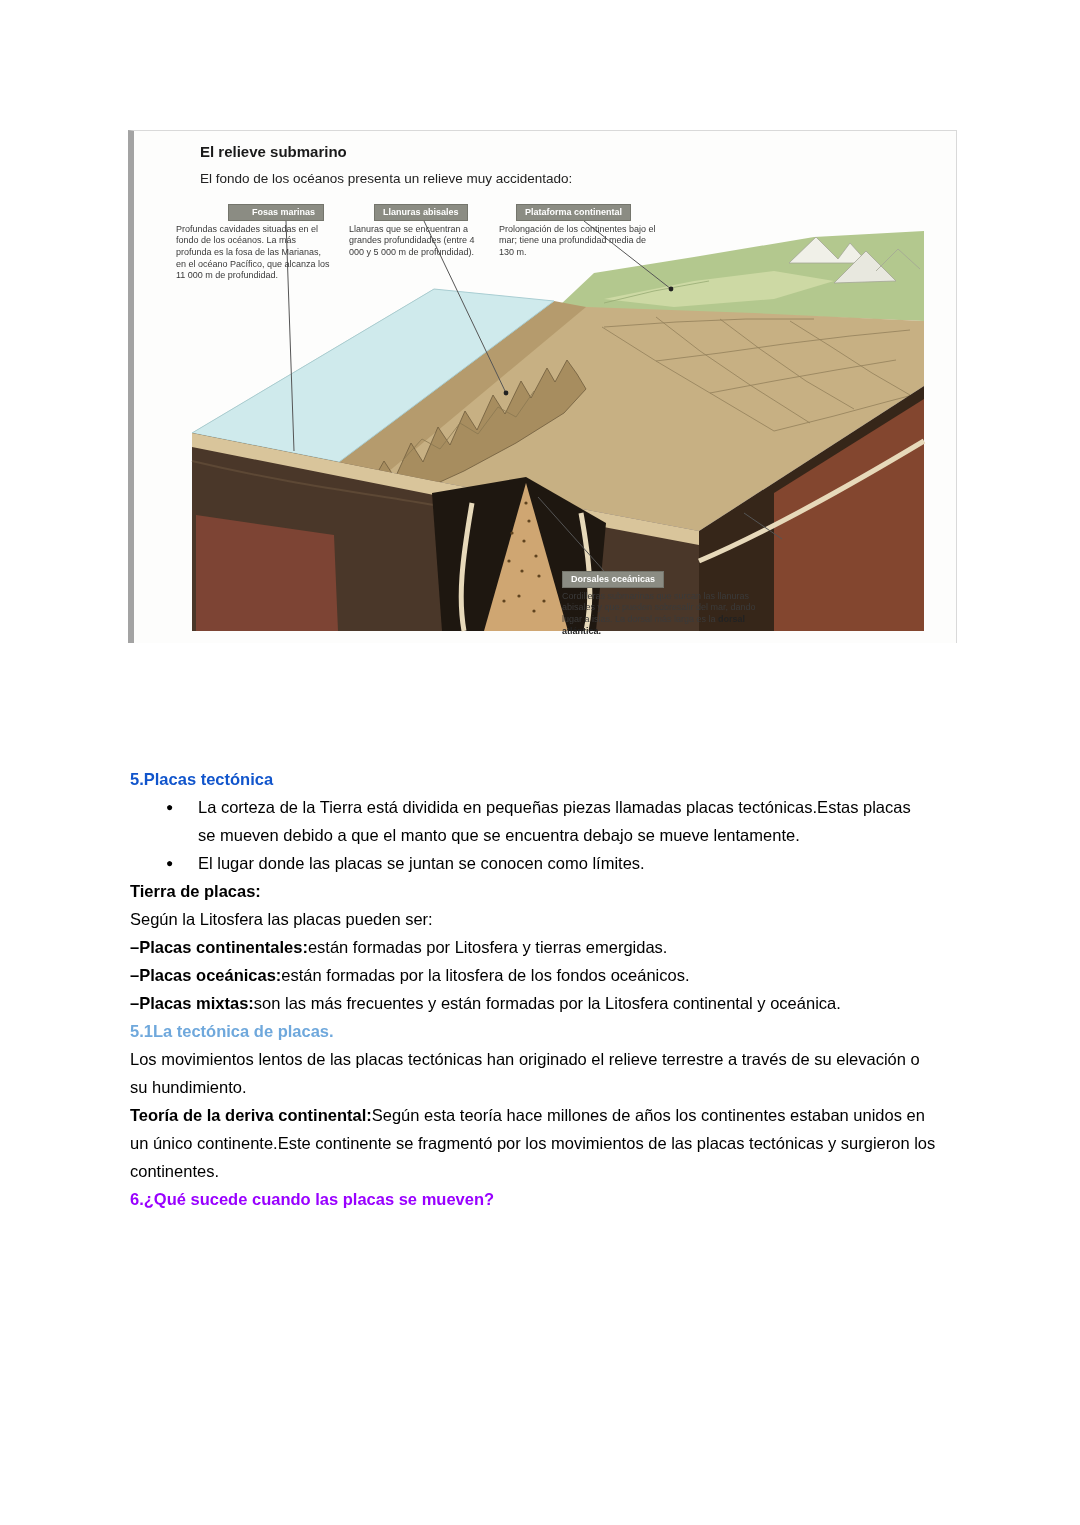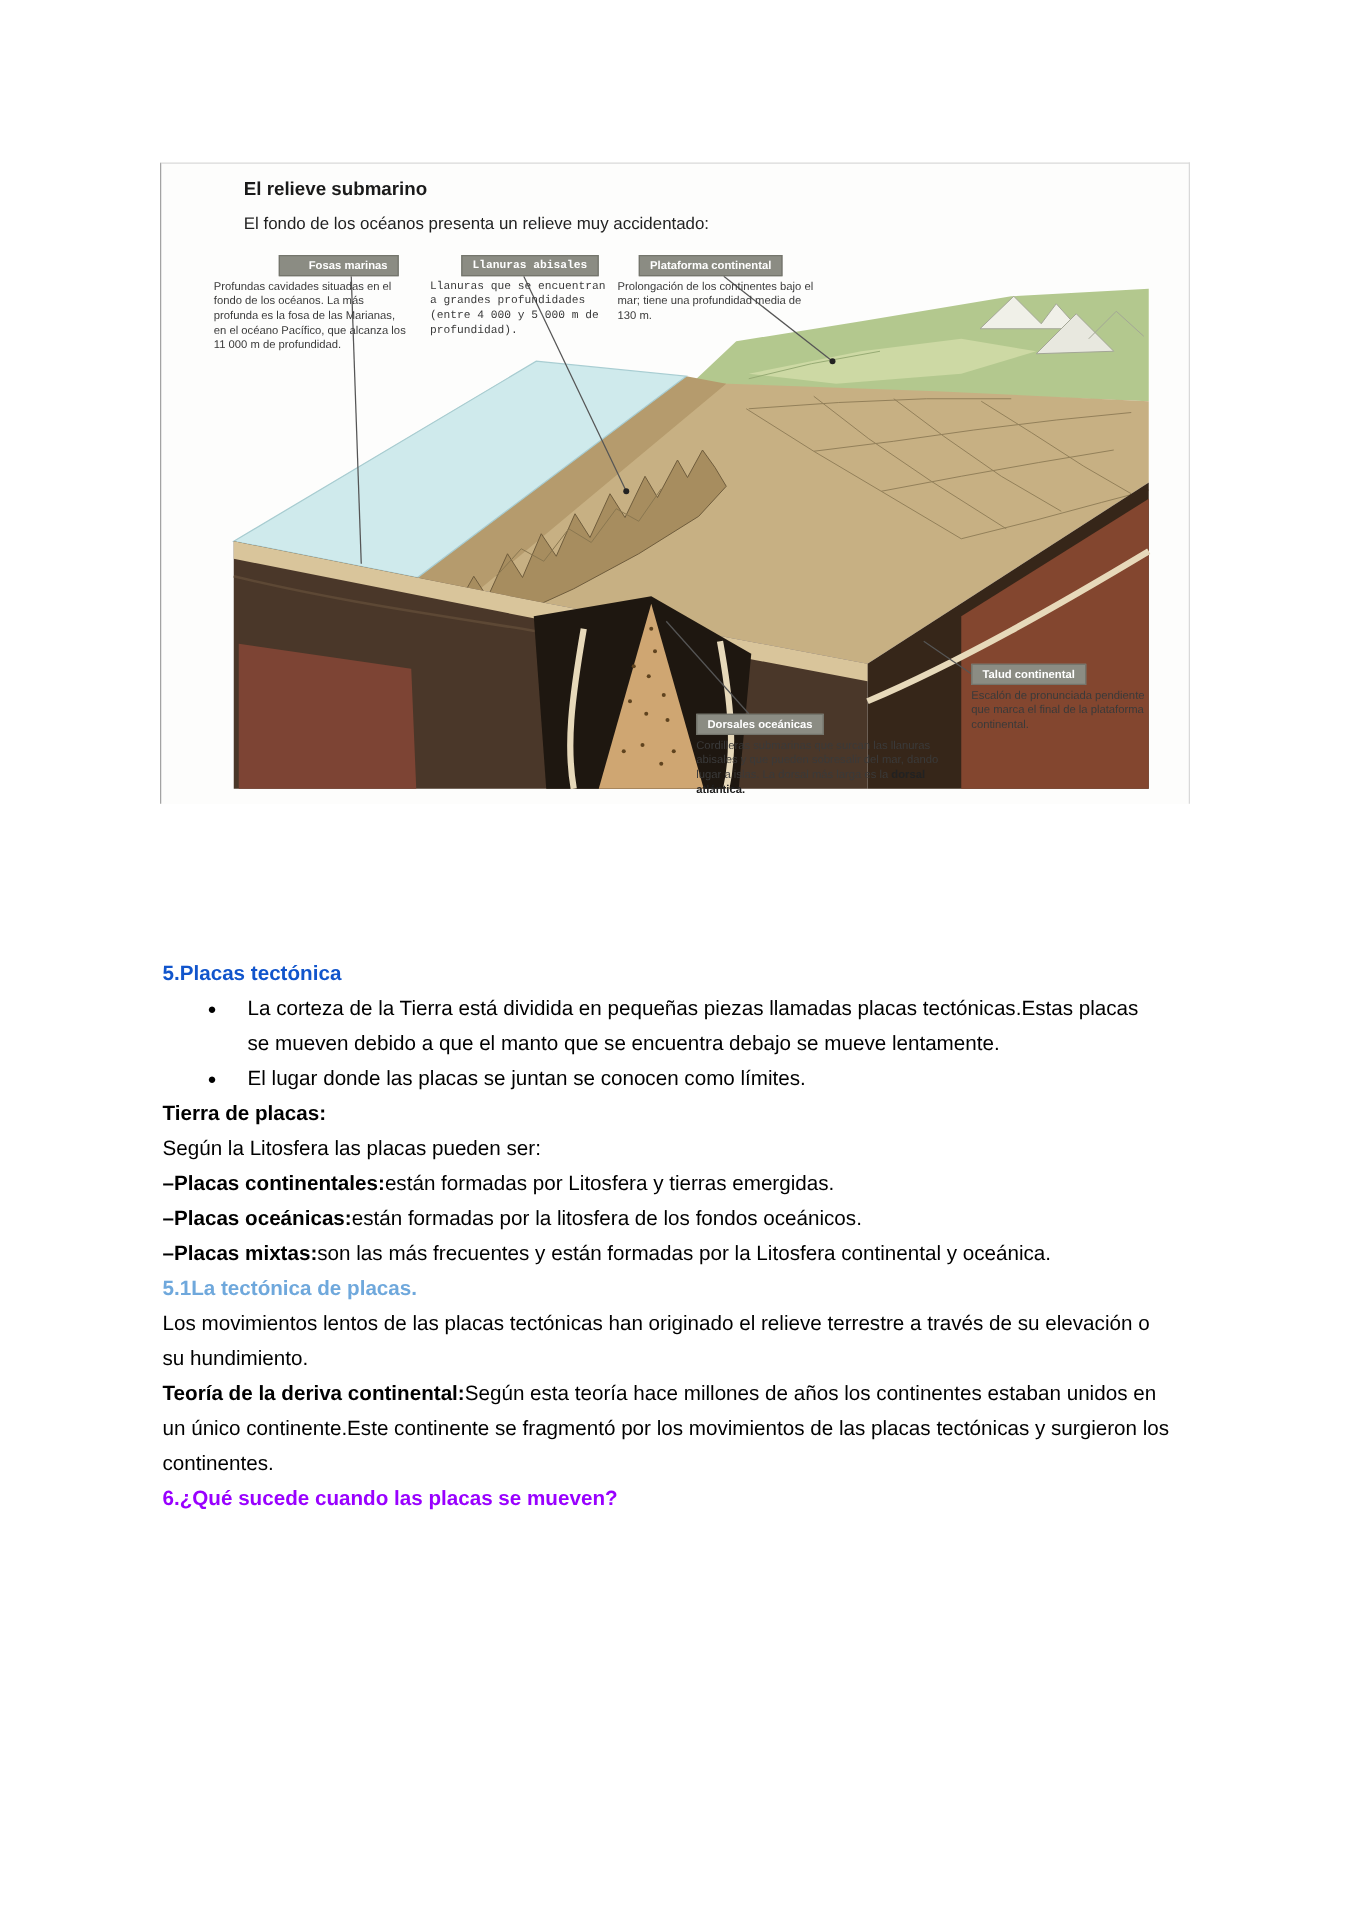--- a/index.html
+++ b/index.html
@@ -5,41 +5,41 @@
   html,body { margin:0; padding:0; background:#fff; }
   .page {
     position:relative; width:1080px; height:1525px; background:#ffffff;
     font-family:"Liberation Sans", sans-serif; color:#000; overflow:hidden;
   }
 
   
   .figure {
     position:absolute; left:128px; top:130px; width:822px; height:512px;
     background:#fdfdfc; border-top:1px solid #d9d9d9; border-right:1px solid #d9d9d9;
-    border-left:1px solid #a3a3a3;
+    border-left:6px solid #a3a3a3;
   }
   .fig-title {
     position:absolute; left:66px; top:12px;
     font-size:15px; font-weight:bold; color:#1a1a1a;
   }
   .fig-subtitle {
     position:absolute; left:66px; top:40px;
     font-size:13.5px; color:#222;
   }
   .diagram { position:absolute; left:0; top:0; }
 
   .callout { position:absolute; font-size:9px; line-height:1.3; color:#3a3a3a; }
   .callout-label {
     display:inline-block; background:#8b8c83; color:#ffffff;
     font-size:9px; font-weight:bold; padding:1.5px 8px; margin-bottom:3px;
     border:1px solid #74756c;
   }
   .c1 { left:42px;  top:73px;  width:155px; }
   .c1 .callout-label { margin-left:52px;padding-left:23px; }
-  .c2 { left:215px; top:73px;  width:142px;font-family:Liberation Mono, monospace; }
+  .c2 { left:215px; top:73px;  width:142px; }
   .c2 .callout-label { margin-left:25px; }
   .c3 { left:365px; top:73px;  width:158px; }
   .c3 .callout-label { margin-left:17px; }
   .c4 { left:648px; top:400px; width:142px; }
   .c5 { left:428px; top:440px; width:198px; }
   .callout-text b { color:#222; }
 
   
   .body {
     position:absolute; left:130px; top:765px; width:810px;
@@ -161,24 +161,20 @@
     <div class="callout c2">
       <span class="callout-label">Llanuras abisales</span>
       <div class="callout-text">Llanuras que se encuentran a grandes profundidades (entre 4 000 y 5 000 m de profundidad).</div>
     </div>
 
     <div class="callout c3">
       <span class="callout-label">Plataforma continental</span>
       <div class="callout-text">Prolongación de los continentes bajo el mar; tiene una profundidad media de 130 m.</div>
     </div>
 
-    <div class="callout c4">
-      <span class="callout-label">Talud continental</span>
-      <div class="callout-text">Escalón de pronunciada pendiente que marca el final de la plataforma continental.</div>
-    </div>
 
     <div class="callout c5">
       <span class="callout-label">Dorsales oceánicas</span>
       <div class="callout-text"><span>Cordilleras submarinas que surcan las llanuras abisales y que pueden sobresalir del mar, dando lugar a islas. La dorsal más larga es la </span><b>dorsal atlántica.</b></div>
     </div>
   </div>
 
   <div class="body">
 
     <h3 class="h-blue">5.Placas tectónica</h3>

